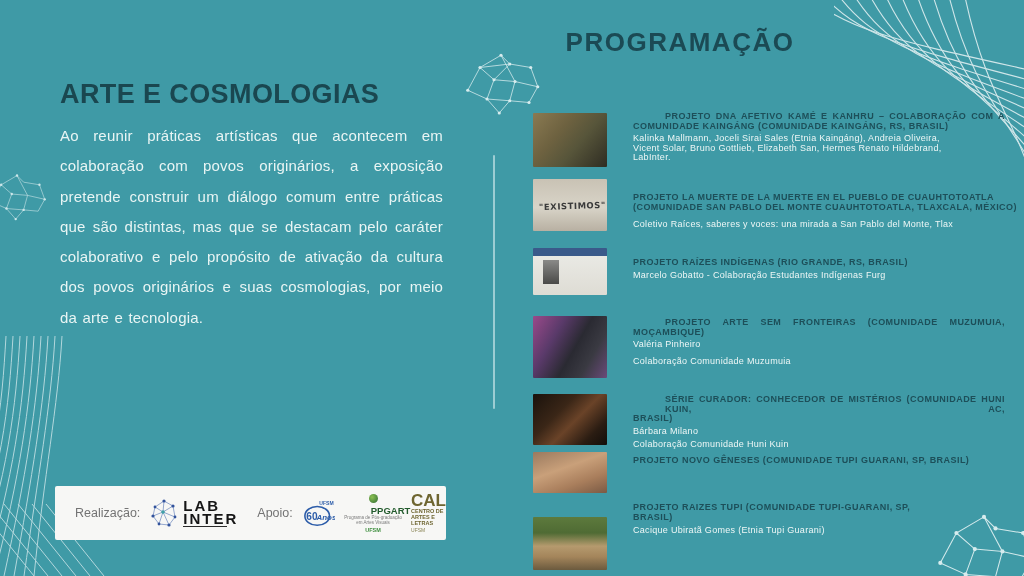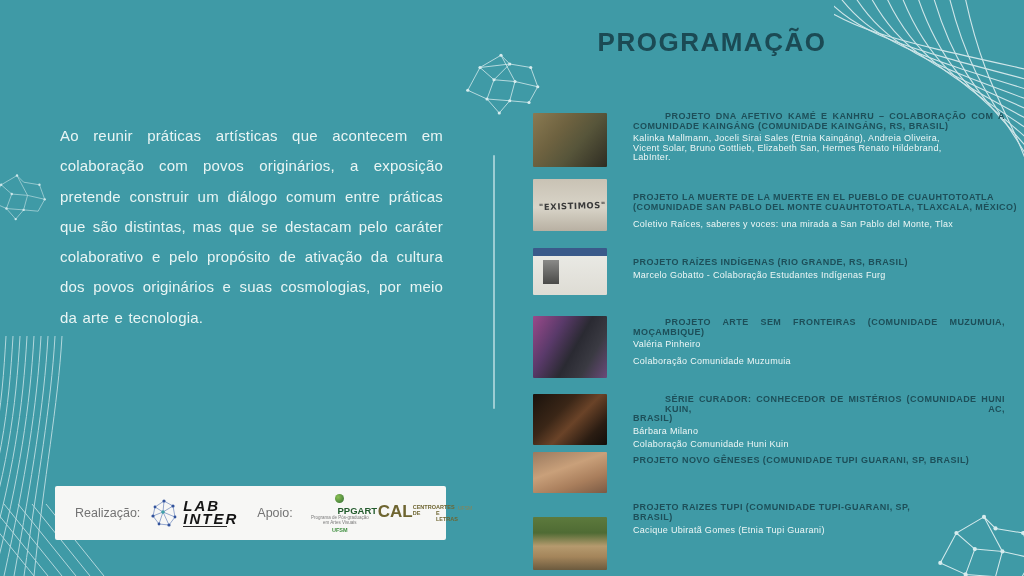--- a/index.html
+++ b/index.html
@@ -19,36 +19,36 @@
     text-align:justify;color:#e9f5f4;
   }
   
   .footer-box{
     position:absolute;left:55px;top:486px;width:391px;height:54px;
     background:#f7f7f5;border-radius:2px;
     display:flex;align-items:center;gap:9px;padding-left:20px;box-sizing:border-box;
   }
   .footer-label{font-size:12.5px;color:#737373;white-space:nowrap;}
   .labinter{display:flex;align-items:center;gap:4px;}
-  .labinter-text{display:flex;flex-direction:column;line-height:13px;font-style:italic;}
+  .labinter-text{display:flex;flex-direction:column;line-height:13px;}
   .labinter-text span{font-size:15px;font-weight:800;letter-spacing:2px;color:#161616;}
   .labinter-rule{height:1.5px;background:#2a2a2a;width:44px;margin-top:1px;}
   .apoio-label{margin-left:10px;}
   .ppgart{display:flex;flex-direction:column;align-items:center;line-height:5px;width:58px;}
   .ppgart-dot{width:9px;height:9px;border-radius:50%;background:radial-gradient(circle at 35% 35%,#8cc152,#2e6b34);margin-bottom:3px;}
   .ppgart-name{font-size:9.5px;font-weight:bold;color:#235b2d;line-height:9px;padding-left:35px;}
   .ppgart-desc{font-size:4.5px;color:#7a7a7a;line-height:5px;}
   .ppgart-org{font-size:5.5px;font-weight:bold;color:#3f8f3f;margin-top:2px;line-height:6px;}
-  .cal{display:flex;line-height:6px;}
+  .cal{display:flex;flex-direction:column;line-height:6px;}
   .cal-name{font-size:17px;font-weight:bold;color:#6e6530;line-height:15px;}
   .cal-line{font-size:5.5px;font-weight:bold;color:#6e6530;line-height:6px;}
   .cal-org{font-size:5px;color:#8a8455;margin-top:1px;}
   
   .prog-title{
-    position:absolute;left:547px;top:27px;width:330px;text-align:center;
+    position:absolute;left:515px;top:27px;width:330px;text-align:center;
     font-size:26px;font-weight:bold;letter-spacing:1.5px;color:#1b4a54;
   }
   .divider{
     position:absolute;left:493px;top:155px;width:2px;height:254px;
     background:rgba(235,248,248,.55);border-radius:1px;
   }
   .thumb{position:absolute;left:533px;width:74px;border-radius:1px;overflow:hidden;}
   .t1{top:113px;height:54px;background:linear-gradient(130deg,#8a7a52 0%,#6e6240 35%,#57553a 60%,#2e2c22 100%);}
   .t2{top:179px;height:52px;background:linear-gradient(180deg,#c9c2b4 0%,#d8d4c8 55%,#b8b0a2 100%);}
   .t3{top:248px;height:47px;background:linear-gradient(180deg,#3a5a8a 0%,#3a5a8a 16%,#e9e9e4 16%,#dedcd4 100%);}
@@ -168,20 +168,21 @@
       <path d="M62,0 C58,70 44,140 34,240"></path>
       <path d="M-24,168 L34,240"></path>
         <path d="M-10,168 L48,240"></path>
         <path d="M4,168 L62,240"></path>
       <path d="M18,168 L76,240"></path>
         <path d="M32,168 L90,240"></path>
         <path d="M46,168 L104,240"></path>
     </g>
   </svg>
 
+  <div class="left-title">ARTE E COSMOLOGIAS</div>
   <div class="left-body">Ao reunir práticas artísticas que acontecem em colaboração com povos originários, a exposição pretende construir um diálogo comum entre práticas que são distintas, mas que se destacam pelo caráter colaborativo e pelo propósito de ativação da cultura dos povos originários e suas cosmologias, por meio da arte e tecnologia.</div>
 
   <div class="footer-box">
     <span class="footer-label">Realização:</span>
     <div class="labinter">
       <svg width="30" height="30" viewBox="0 0 30 30" fill="none">
         <path stroke="#7a93c4" stroke-width="0.8" d="M15,3 L6,9 L4,18 L10,26 L20,27 L26,19 L24,8 L15,3 M15,3 L14,14 L4,18 M14,14 L10,26 M14,14 L26,19 M14,14 L24,8 M6,9 L14,14 M20,27 L14,14"></path>
         <g fill="#31529c">
           <circle cx="15" cy="3" r="1.6"></circle>
             <circle cx="6" cy="9" r="1.4"></circle>

